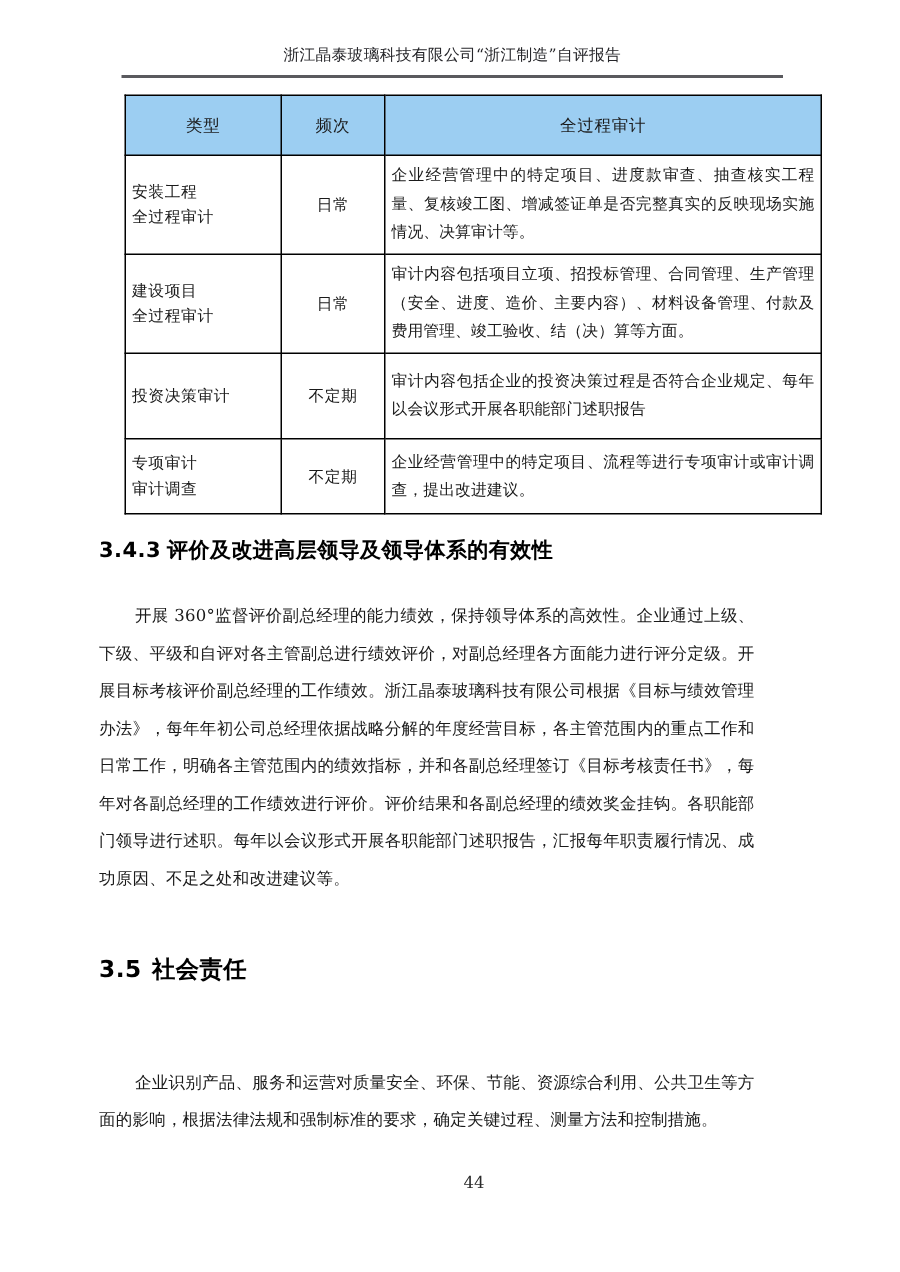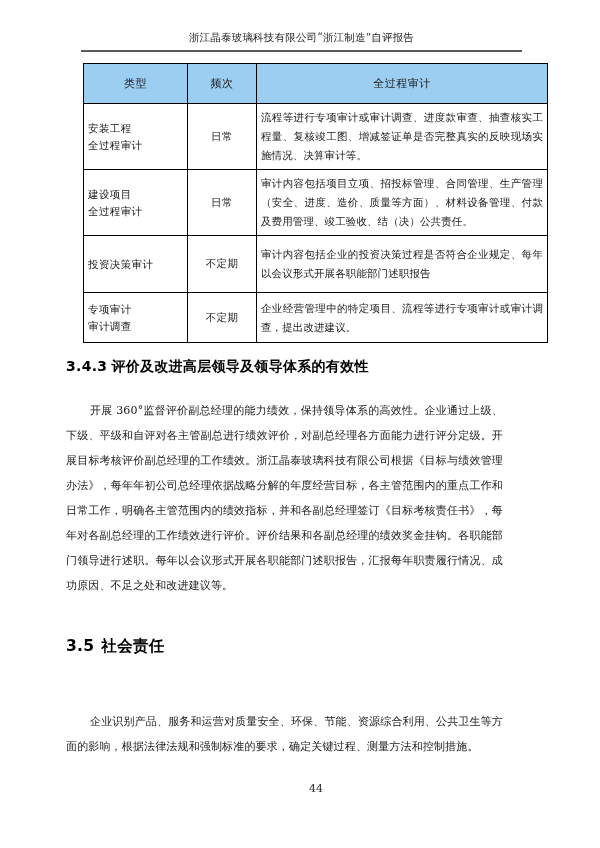--- a/index.html
+++ b/index.html
@@ -183,29 +183,29 @@
         <th class="col-detail">全过程审计</th>
       </tr>
     </thead>
     <tbody>
       <tr class="row-h1">
         <td class="cell-type">
           <div>安装工程</div>
           <div>全过程审计</div>
         </td>
         <td class="cell-freq">日常</td>
-        <td class="cell-detail">流程等进行专项审计或审计调查、进度款审查、抽查核实工程量、复核竣工图、增减签证单是否完整真实的反映现场实施情况、决算审计等。</td>
+        <td class="cell-detail">企业经营管理中的特定项目、进度款审查、抽查核实工程量、复核竣工图、增减签证单是否完整真实的反映现场实施情况、决算审计等。</td>
       </tr>
       <tr class="row-h2">
         <td class="cell-type">
           <div>建设项目</div>
           <div>全过程审计</div>
         </td>
         <td class="cell-freq">日常</td>
-        <td class="cell-detail">审计内容包括项目立项、招投标管理、合同管理、生产管理（安全、进度、造价、质量等方面）、材料设备管理、付款及费用管理、竣工验收、结（决）公共责任。</td>
+        <td class="cell-detail">审计内容包括项目立项、招投标管理、合同管理、生产管理（安全、进度、造价、主要内容）、材料设备管理、付款及费用管理、竣工验收、结（决）算等方面。</td>
       </tr>
       <tr class="row-h3">
         <td class="cell-type">
           <div>投资决策审计</div>
         </td>
         <td class="cell-freq">不定期</td>
         <td class="cell-detail">审计内容包括企业的投资决策过程是否符合企业规定、每年以会议形式开展各职能部门述职报告</td>
       </tr>
       <tr class="row-h4">
         <td class="cell-type">

